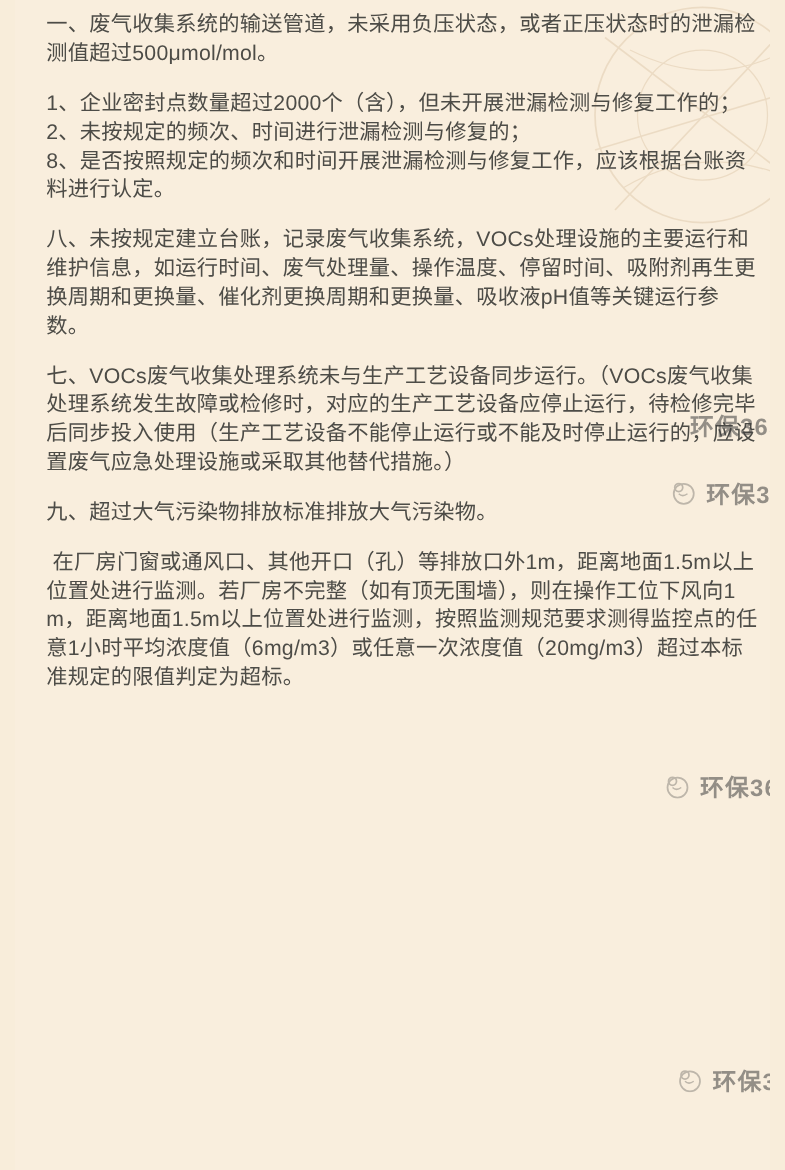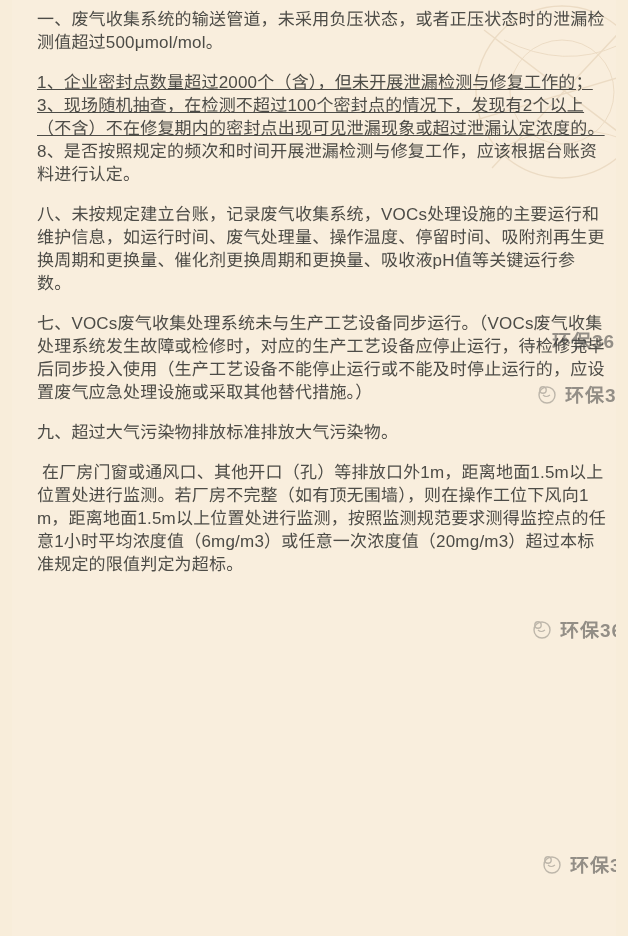--- a/index.html
+++ b/index.html
@@ -27,21 +27,20 @@
     letter-spacing: 0.2px;
     text-align: left;
     word-break: break-all;
   }
   .content p {
     margin: 0 0 17px 0;
     white-space: pre-wrap;
   }
   .content p.tight {
     margin-bottom: 0;
-    text-decoration: underline;
   }
   
   .seal {
     position: absolute;
     top: 0;
     right: -48px;
     z-index: 1;
     opacity: 0.45;
     pointer-events: none;
   }
@@ -80,21 +79,21 @@
       <line x1="215" y1="22" x2="78" y2="168"></line>
       <line x1="62" y1="120" x2="230" y2="70"></line>
       <path d="M 90 40 Q 150 70 205 45" stroke-width="1"></path>
       <path d="M 85 150 Q 145 115 212 140" stroke-width="1"></path>
     </g>
   </svg>
 
   <div class="content">
     <p>一、废气收集系统的输送管道，未采用负压状态，或者正压状态时的泄漏检测值超过500μmol/mol。</p>
     <p class="tight">1、企业密封点数量超过2000个（含），但未开展泄漏检测与修复工作的；</p>
-    <p class="tight">3、现场随机抽查，在检测不超过100个密封点的情况下，发现有2个以上（不含）不在修复期内的密封点出现可见泄漏现象或超过泄漏认定浓度的。</p>
+    <p class="tight">2、未按规定的频次、时间进行泄漏检测与修复的；</p>
     <p>8、是否按照规定的频次和时间开展泄漏检测与修复工作，应该根据台账资料进行认定。</p>
     <p>八、未按规定建立台账，记录废气收集系统，VOCs处理设施的主要运行和维护信息，如运行时间、废气处理量、操作温度、停留时间、吸附剂再生更换周期和更换量、催化剂更换周期和更换量、吸收液pH值等关键运行参数。</p>
     <p>七、VOCs废气收集处理系统未与生产工艺设备同步运行。（VOCs废气收集处理系统发生故障或检修时，对应的生产工艺设备应停止运行，待检修完毕后同步投入使用（生产工艺设备不能停止运行或不能及时停止运行的，应设置废气应急处理设施或采取其他替代措施。）</p>
     <p>九、超过大气污染物排放标准排放大气污染物。</p>
     <p> 在厂房门窗或通风口、其他开口（孔）等排放口外1m，距离地面1.5m以上位置处进行监测。若厂房不完整（如有顶无围墙），则在操作工位下风向1m，距离地面1.5m以上位置处进行监测，按照监测规范要求测得监控点的任意1小时平均浓度值（6mg/m3）或任意一次浓度值（20mg/m3）超过本标准规定的限值判定为超标。</p>
   </div>
 
   <div class="wm wm-1">
     <span class="wm-text">环保365</span>
   </div>

